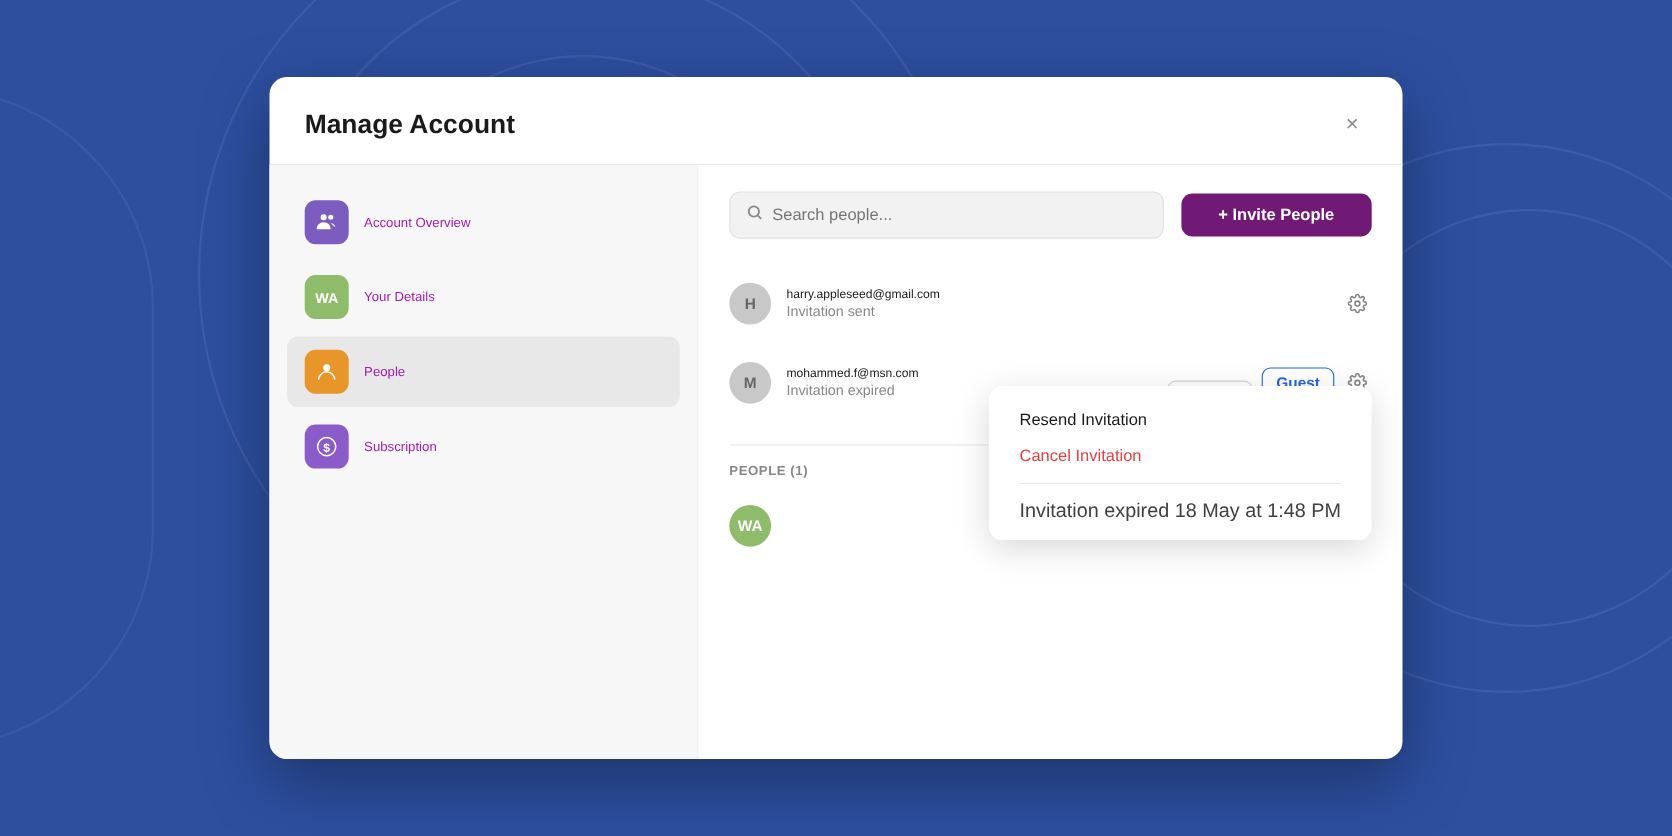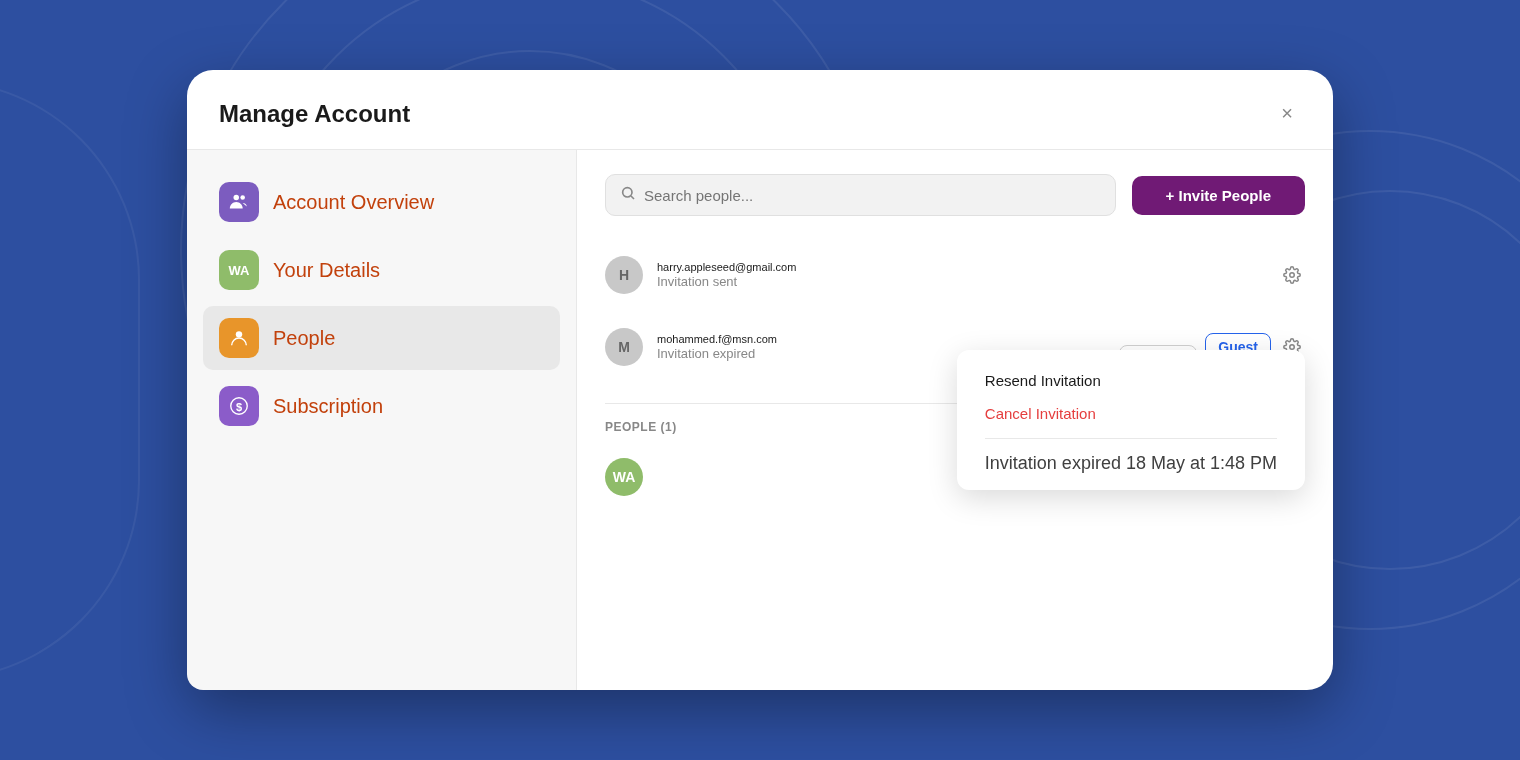--- a/index.html
+++ b/index.html
@@ -29,22 +29,22 @@
     }
     .bg-circle-1 { width: 700px; height: 700px; top: -100px; left: 180px; }
     .bg-circle-2 { width: 550px; height: 550px; top: -25px; left: 255px; }
     .bg-circle-3 { width: 400px; height: 400px; top: 50px; left: 330px; }
     .bg-left { width: 200px; height: 600px; top: 80px; left: -60px; border-radius: 0 300px 300px 0; border: 2px solid rgba(255,255,255,0.06); }
     .bg-right-1 { width: 500px; height: 500px; top: 130px; right: -100px; border-radius: 50%; }
     .bg-right-2 { width: 380px; height: 380px; top: 190px; right: -60px; border-radius: 50%; }
 
     .modal {
       background: #ffffff;
-      border-radius: 26px;
-      width: 1146px;
+      border-radius: 16px;
+      width: 1030px;
       min-height: 620px;
       box-shadow: 0 20px 60px rgba(0,0,0,0.35);
       display: flex;
       flex-direction: column;
       position: relative;
       z-index: 10;
     }
 
     .modal-header {
       padding: 28px 32px 20px 32px;
@@ -105,23 +105,23 @@
       flex-shrink: 0;
       font-size: 18px;
     }
 
     .sidebar-icon.purple { background: #7c5cbf; }
     .sidebar-icon.green { background: #8fbc6a; }
     .sidebar-icon.orange { background: #e8952a; }
     .sidebar-icon.violet { background: #8b5cc9; }
 
     .sidebar-label {
-      font-size: 20px;
+      font-size: 12px;
       font-weight: 500;
-      color: #c2410c;
+      color: #a21caf;
     }
 
     
     .main-content {
       flex: 1;
       padding: 24px 28px;
       position: relative;
     }
 
     .search-invite-row {

